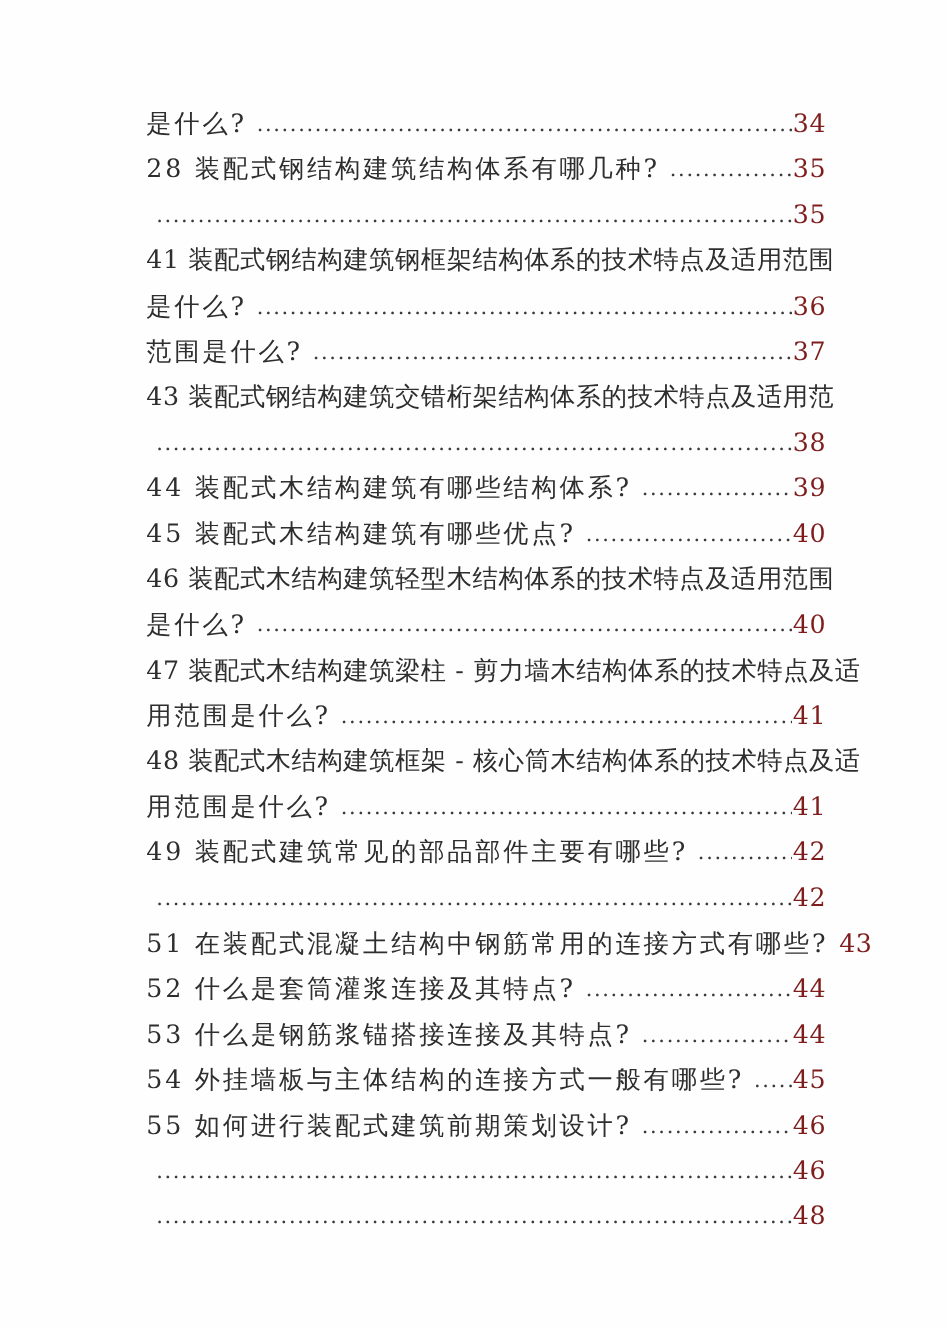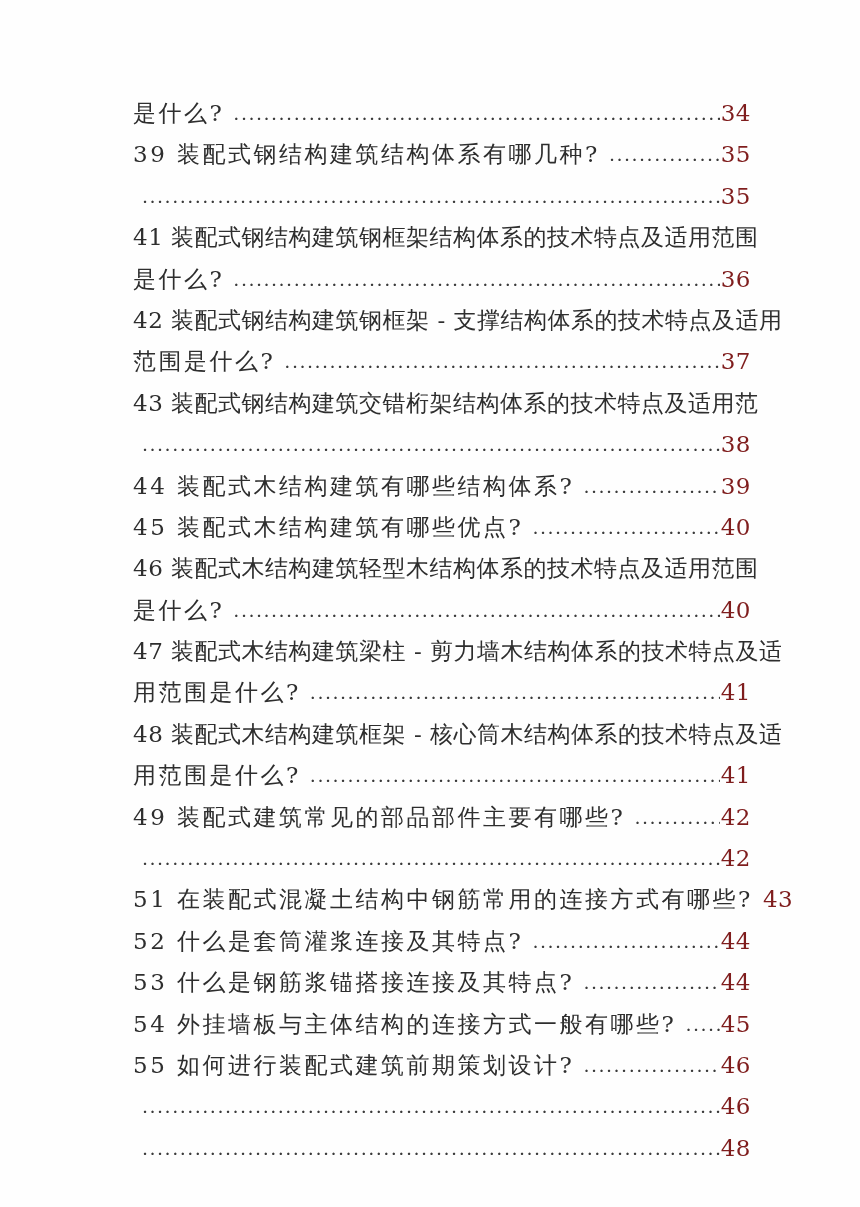--- a/index.html
+++ b/index.html
@@ -68,45 +68,41 @@
 
 <div class="page">
   <div class="toc" id="toc-list">
   <div class="toc-line">
     <span class="entry-text">是什么?</span>
     <span class="dot-leader">............................................................................................................................................................................................................................</span>
     <span class="page-number">34</span>
   </div>
 
   <div class="toc-line">
-    <span class="entry-text">39 装配式钢结构建筑结构体系有哪几种?</span>
+    <span class="entry-text">28 装配式钢结构建筑结构体系有哪几种?</span>
     <span class="dot-leader">............................................................................................................................................................................................................................</span>
     <span class="page-number">35</span>
   </div>
 
   <div class="toc-line">
     <span class="dot-leader">............................................................................................................................................................................................................................</span>
     <span class="page-number">35</span>
   </div>
 
   <div class="toc-line justified">
     <span class="entry-text">41 装配式钢结构建筑钢框架结构体系的技术特点及适用范围</span>
 
   </div>
 
   <div class="toc-line">
     <span class="entry-text">是什么?</span>
     <span class="dot-leader">............................................................................................................................................................................................................................</span>
     <span class="page-number">36</span>
   </div>
 
-  <div class="toc-line justified">
-    <span class="entry-text">42 装配式钢结构建筑钢框架 - 支撑结构体系的技术特点及适用</span>
-
-  </div>
 
   <div class="toc-line">
     <span class="entry-text">范围是什么?</span>
     <span class="dot-leader">............................................................................................................................................................................................................................</span>
     <span class="page-number">37</span>
   </div>
 
   <div class="toc-line justified">
     <span class="entry-text">43 装配式钢结构建筑交错桁架结构体系的技术特点及适用范</span>
 

